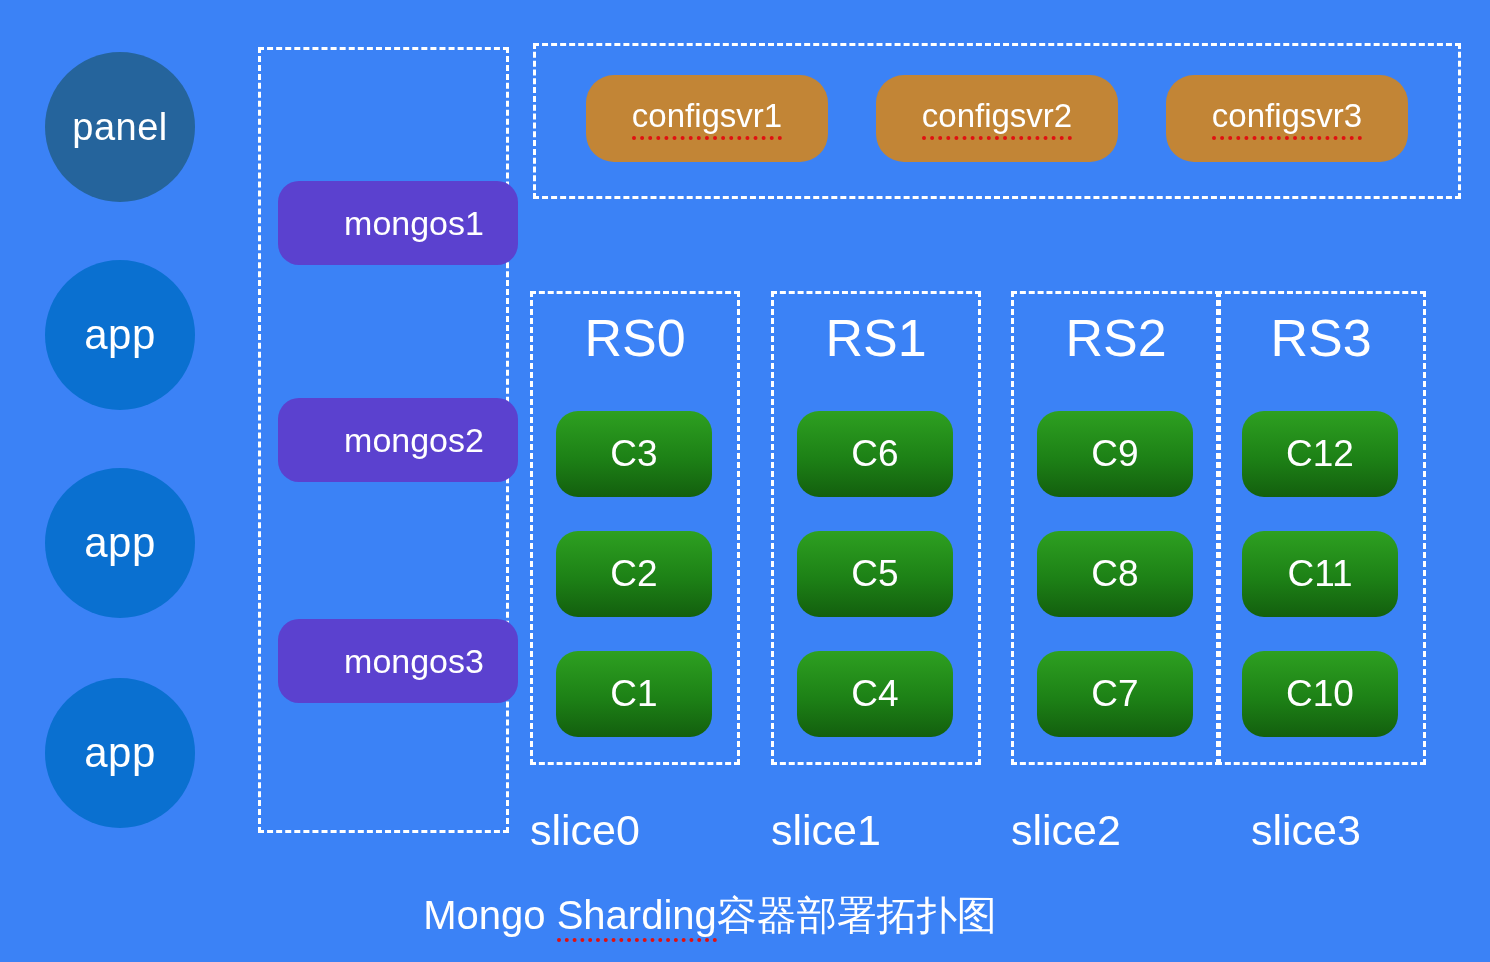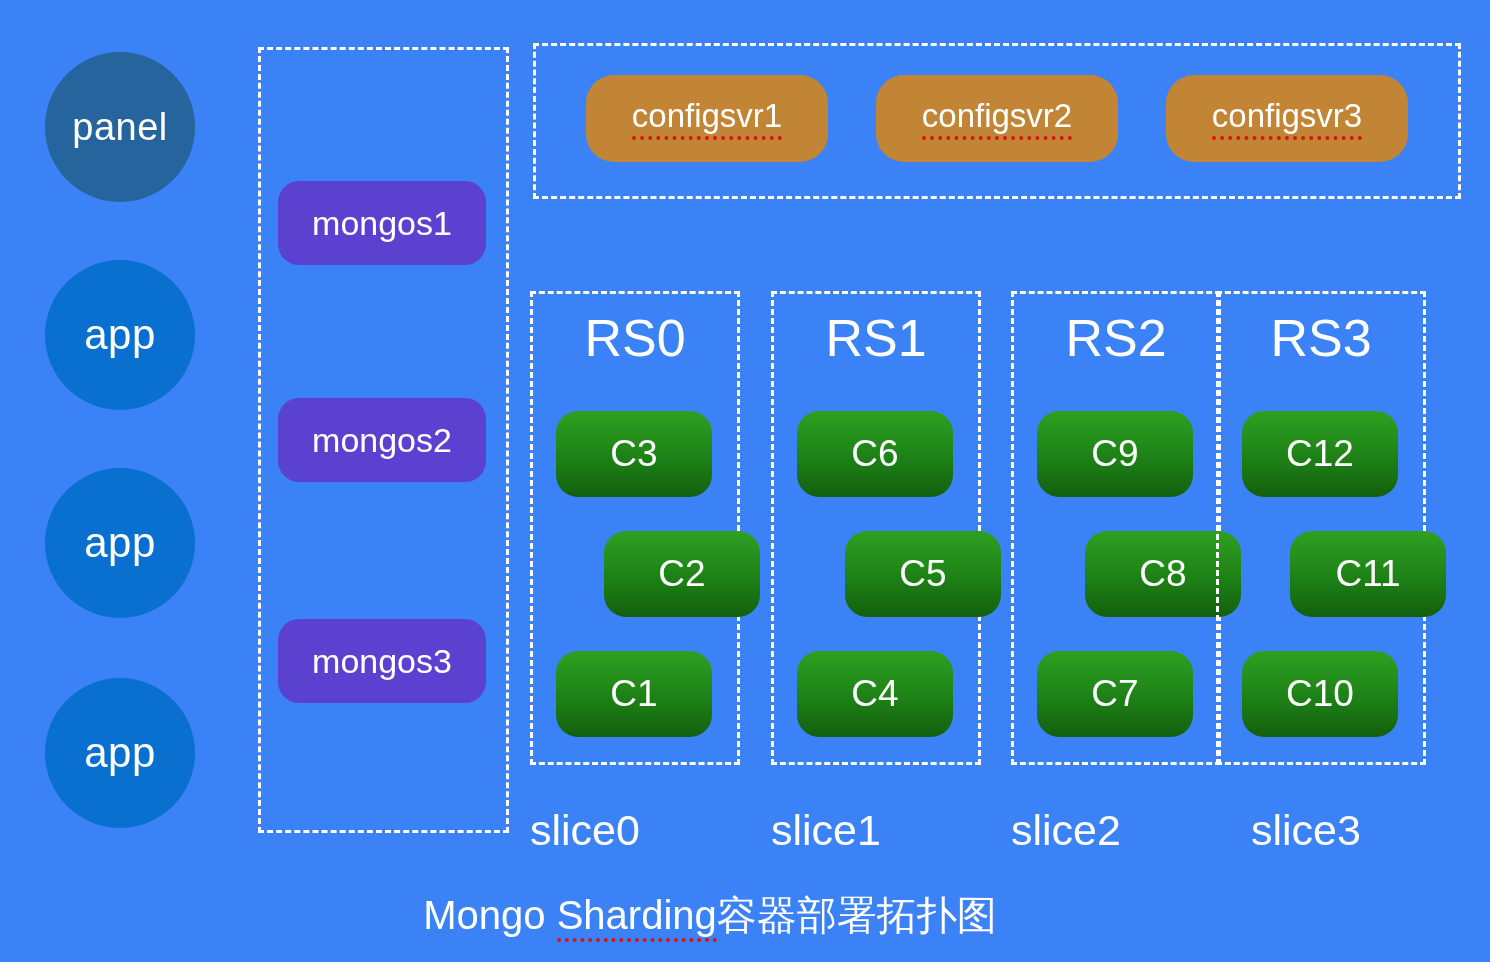--- a/index.html
+++ b/index.html
@@ -27,20 +27,21 @@
   .mongos-rect{left:258px;top:47px;width:245px;height:780px;}
   .config-rect{left:533px;top:43px;width:922px;height:150px;}
   .rs-rect{top:291px;width:204px;height:468px;}
   .rs0{left:530px;} .rs1{left:771px;} .rs2{left:1011px;} .rs3{left:1216px;}
   
   .mbox{
     position:absolute;left:17px;width:208px;height:84px;
     background:#5b41cf;border-radius:21px;
     display:flex;align-items:center;justify-content:center;
     font-size:34px;
+    padding-left:32px;
   }
   .m1{top:131px;} .m2{top:348px;} .m3{top:569px;}
   
   .cfgbox{
     position:absolute;top:29px;width:242px;height:87px;
     background:#c28536;border-radius:28px;
     display:flex;align-items:center;justify-content:center;
     font-size:33px;
   }
   .cfg1{left:50px;} .cfg2{left:340px;} .cfg3{left:630px;}
@@ -49,21 +50,21 @@
     position:absolute;top:14px;left:0;width:100%;
     text-align:center;font-size:52px;
   }
   .gbox{
     position:absolute;left:23px;width:156px;height:86px;
     background:linear-gradient(180deg,#2ea021 0%,#1d8116 55%,#135f0e 100%);
     border-radius:22px;
     display:flex;align-items:center;justify-content:center;
     font-size:37px;
   }
-  .g1{top:117px;} .g2{top:237px;margin-left:48px;} .g3{top:357px;}
+  .g1{top:117px;} .g2{top:237px;} .g3{top:357px;}
   
   .slice-label{
     position:absolute;top:786px;width:204px;
     text-align:left;font-size:43px;margin-top:20px;
   }
   .sl0{left:530px;} .sl1{left:771px;} .sl2{left:1011px;} .sl3{left:1251px;}
   
   .title{
     position:absolute;left:0;top:888px;width:1420px;
     text-align:center;font-size:40px;

